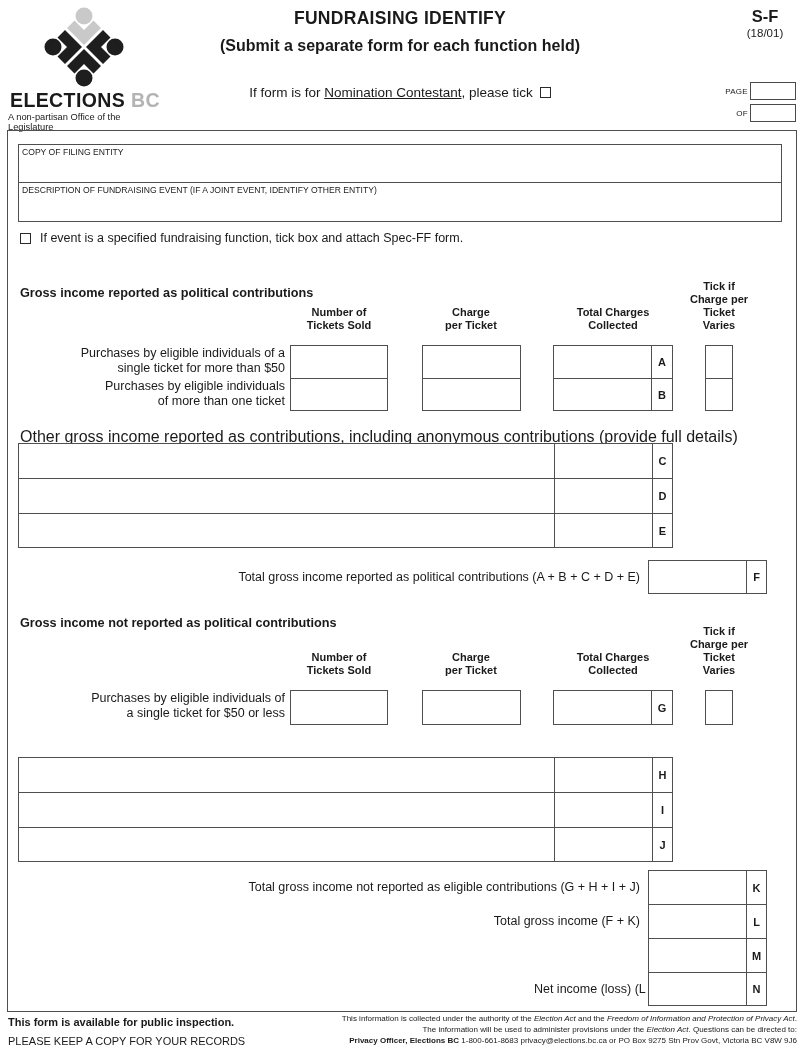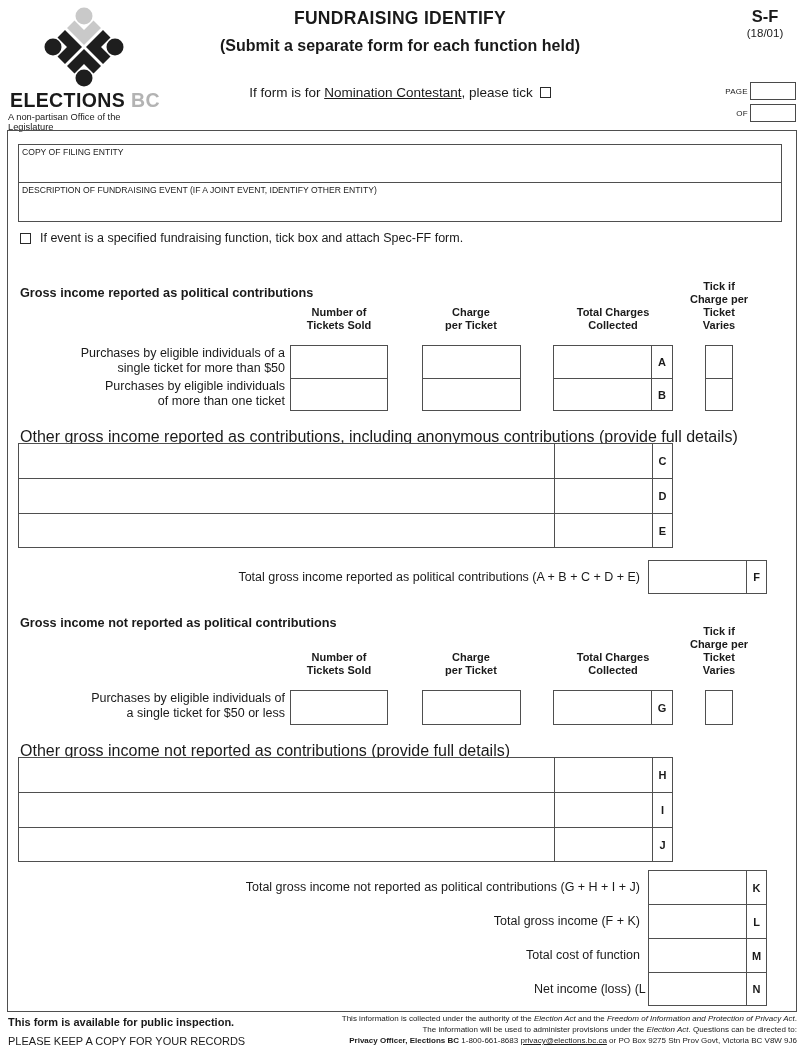--- a/index.html
+++ b/index.html
@@ -58,21 +58,21 @@
   .cellinput{position:absolute;}
 
   .totlabel{position:absolute;left:0;width:640px;text-align:right;font-size:12.5px;line-height:34px;}
 
   
   .foot1{left:8px;top:1016px;font-size:11px;font-weight:bold;}
   .foot2{left:8px;top:1035px;font-size:11px;}
   .fineprint{right:3px;top:1013px;width:500px;text-align:right;font-size:8px;line-height:11px;}
   .fineprint i{font-style:italic;}
   .fineprint .fp-bold{font-weight:bold;}
-  .fineprint .fp-link{text-decoration:underline;}
+  .fineprint .fp-link{}
 </style>
 </head>
 <body>
 
 <div class="page">
 
   <div class="abs logoblock">
     <svg class="logosvg" width="110" height="82" viewBox="0 0 110 82">
       <g transform="translate(55,41)">
         <g fill="#c9c9c9">
@@ -223,41 +223,39 @@
   </div>
   <div class="group" style="left:553px;top:690px;width:120px;height:35px;">
     <div class="vdiv" style="left:97px;"></div>
     <div class="cellinput" style="left:0;top:0;width:97px;height:33px;"></div>
     <div class="letter" style="left:98px;top:0;width:20px;height:33px;">G</div>
   </div>
   <div class="group" style="left:705px;top:690px;width:28px;height:35px;">
     <div class="cellinput" style="left:0;top:0;width:26px;height:33px;"></div>
   </div>
 
-  <div class="abs plain" style="left:20px;top:742px;">Other gross income not reported as contributions (provide full details)</div>
 
   <div class="group" style="left:18px;top:757px;width:655px;height:105px;">
     <div class="hdiv" style="top:34px;"></div>
     <div class="hdiv" style="top:69px;"></div>
     <div class="vdiv" style="left:535px;"></div>
     <div class="vdiv" style="left:633px;"></div>
     <div class="cellinput" style="left:0;top:0;width:534px;height:34px;"></div>
     <div class="cellinput" style="left:536px;top:0;width:96px;height:34px;"></div>
     <div class="cellinput" style="left:0;top:35px;width:534px;height:34px;"></div>
     <div class="cellinput" style="left:536px;top:35px;width:96px;height:34px;"></div>
     <div class="cellinput" style="left:0;top:70px;width:534px;height:33px;"></div>
     <div class="cellinput" style="left:536px;top:70px;width:96px;height:33px;"></div>
     <div class="letter" style="left:634px;top:0;width:19px;height:34px;">H</div>
     <div class="letter" style="left:634px;top:35px;width:19px;height:34px;">I</div>
     <div class="letter" style="left:634px;top:70px;width:19px;height:33px;">J</div>
   </div>
 
-  <div class="abs totlabel" style="top:870px;">Total gross income not reported as political contributions (G + H + I + J)</div>
+  <div class="abs totlabel" style="top:870px;">Total gross income not reported as eligible contributions (G + H + I + J)</div>
   <div class="abs totlabel" style="top:904px;">Total gross income (F + K)</div>
-  <div class="abs totlabel" style="top:938px;">Total cost of function</div>
   <div class="abs totlabel" style="top:972px;padding-left:31px;">Net income (loss) (L - M)</div>
 
   <div class="group" style="left:648px;top:870px;width:119px;height:136px;">
     <div class="hdiv" style="top:33px;"></div>
     <div class="hdiv" style="top:67px;"></div>
     <div class="hdiv" style="top:101px;"></div>
     <div class="vdiv" style="left:97px;"></div>
     <div class="cellinput" style="left:0;top:0;width:96px;height:33px;"></div>
     <div class="cellinput" style="left:0;top:34px;width:96px;height:33px;"></div>
     <div class="cellinput" style="left:0;top:68px;width:96px;height:33px;"></div>

